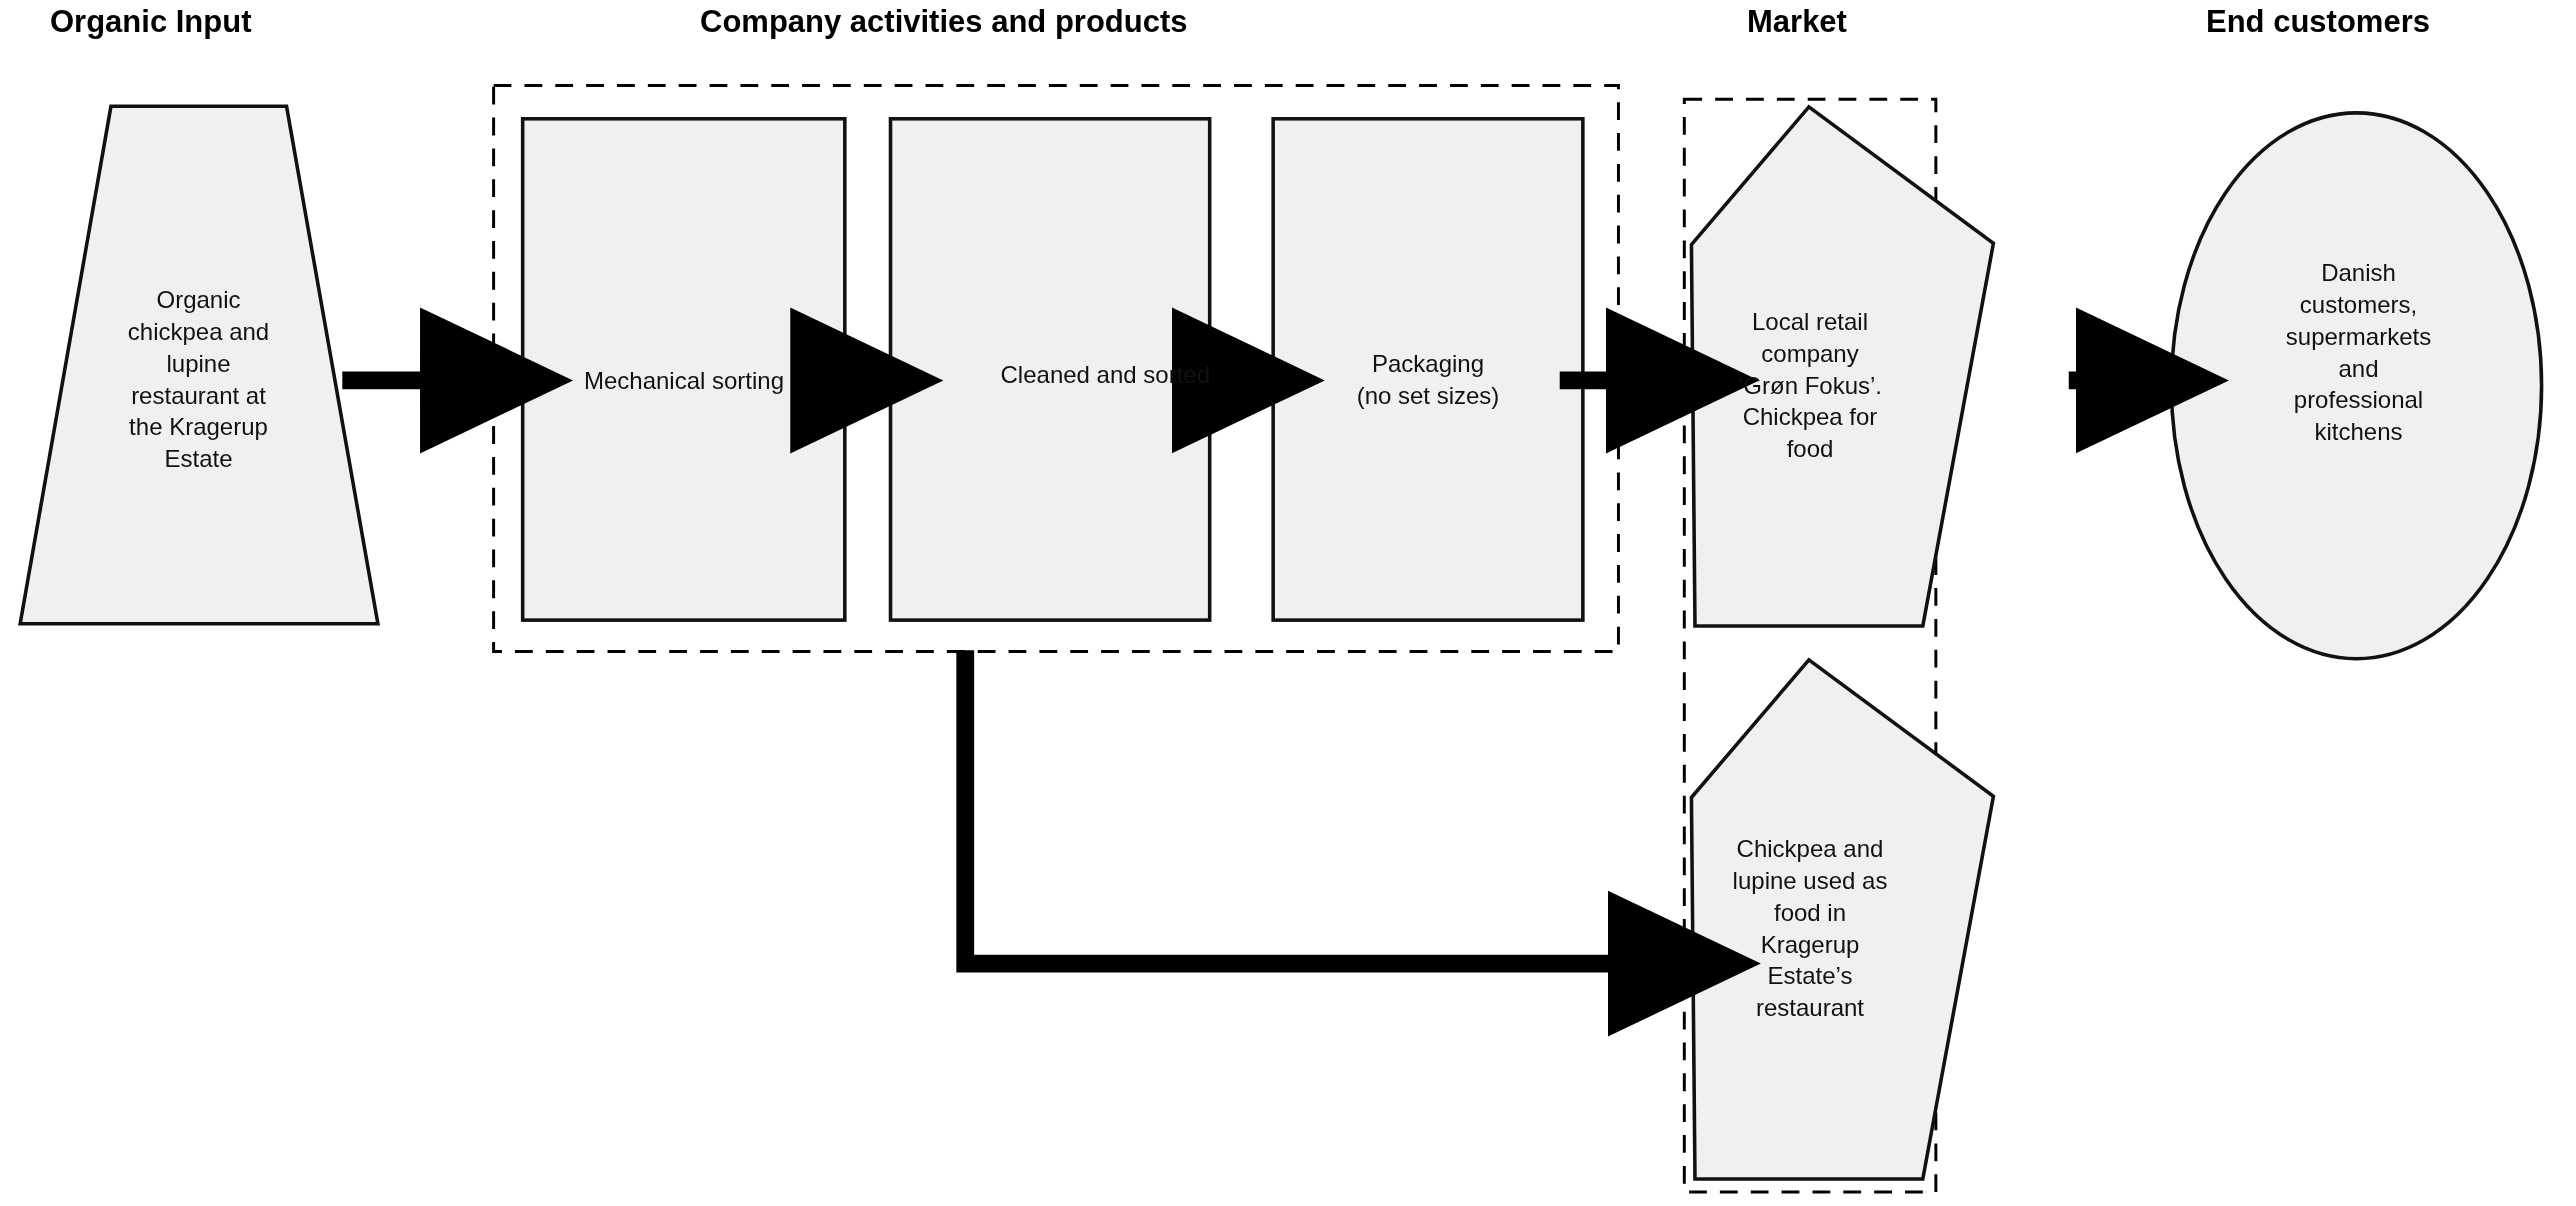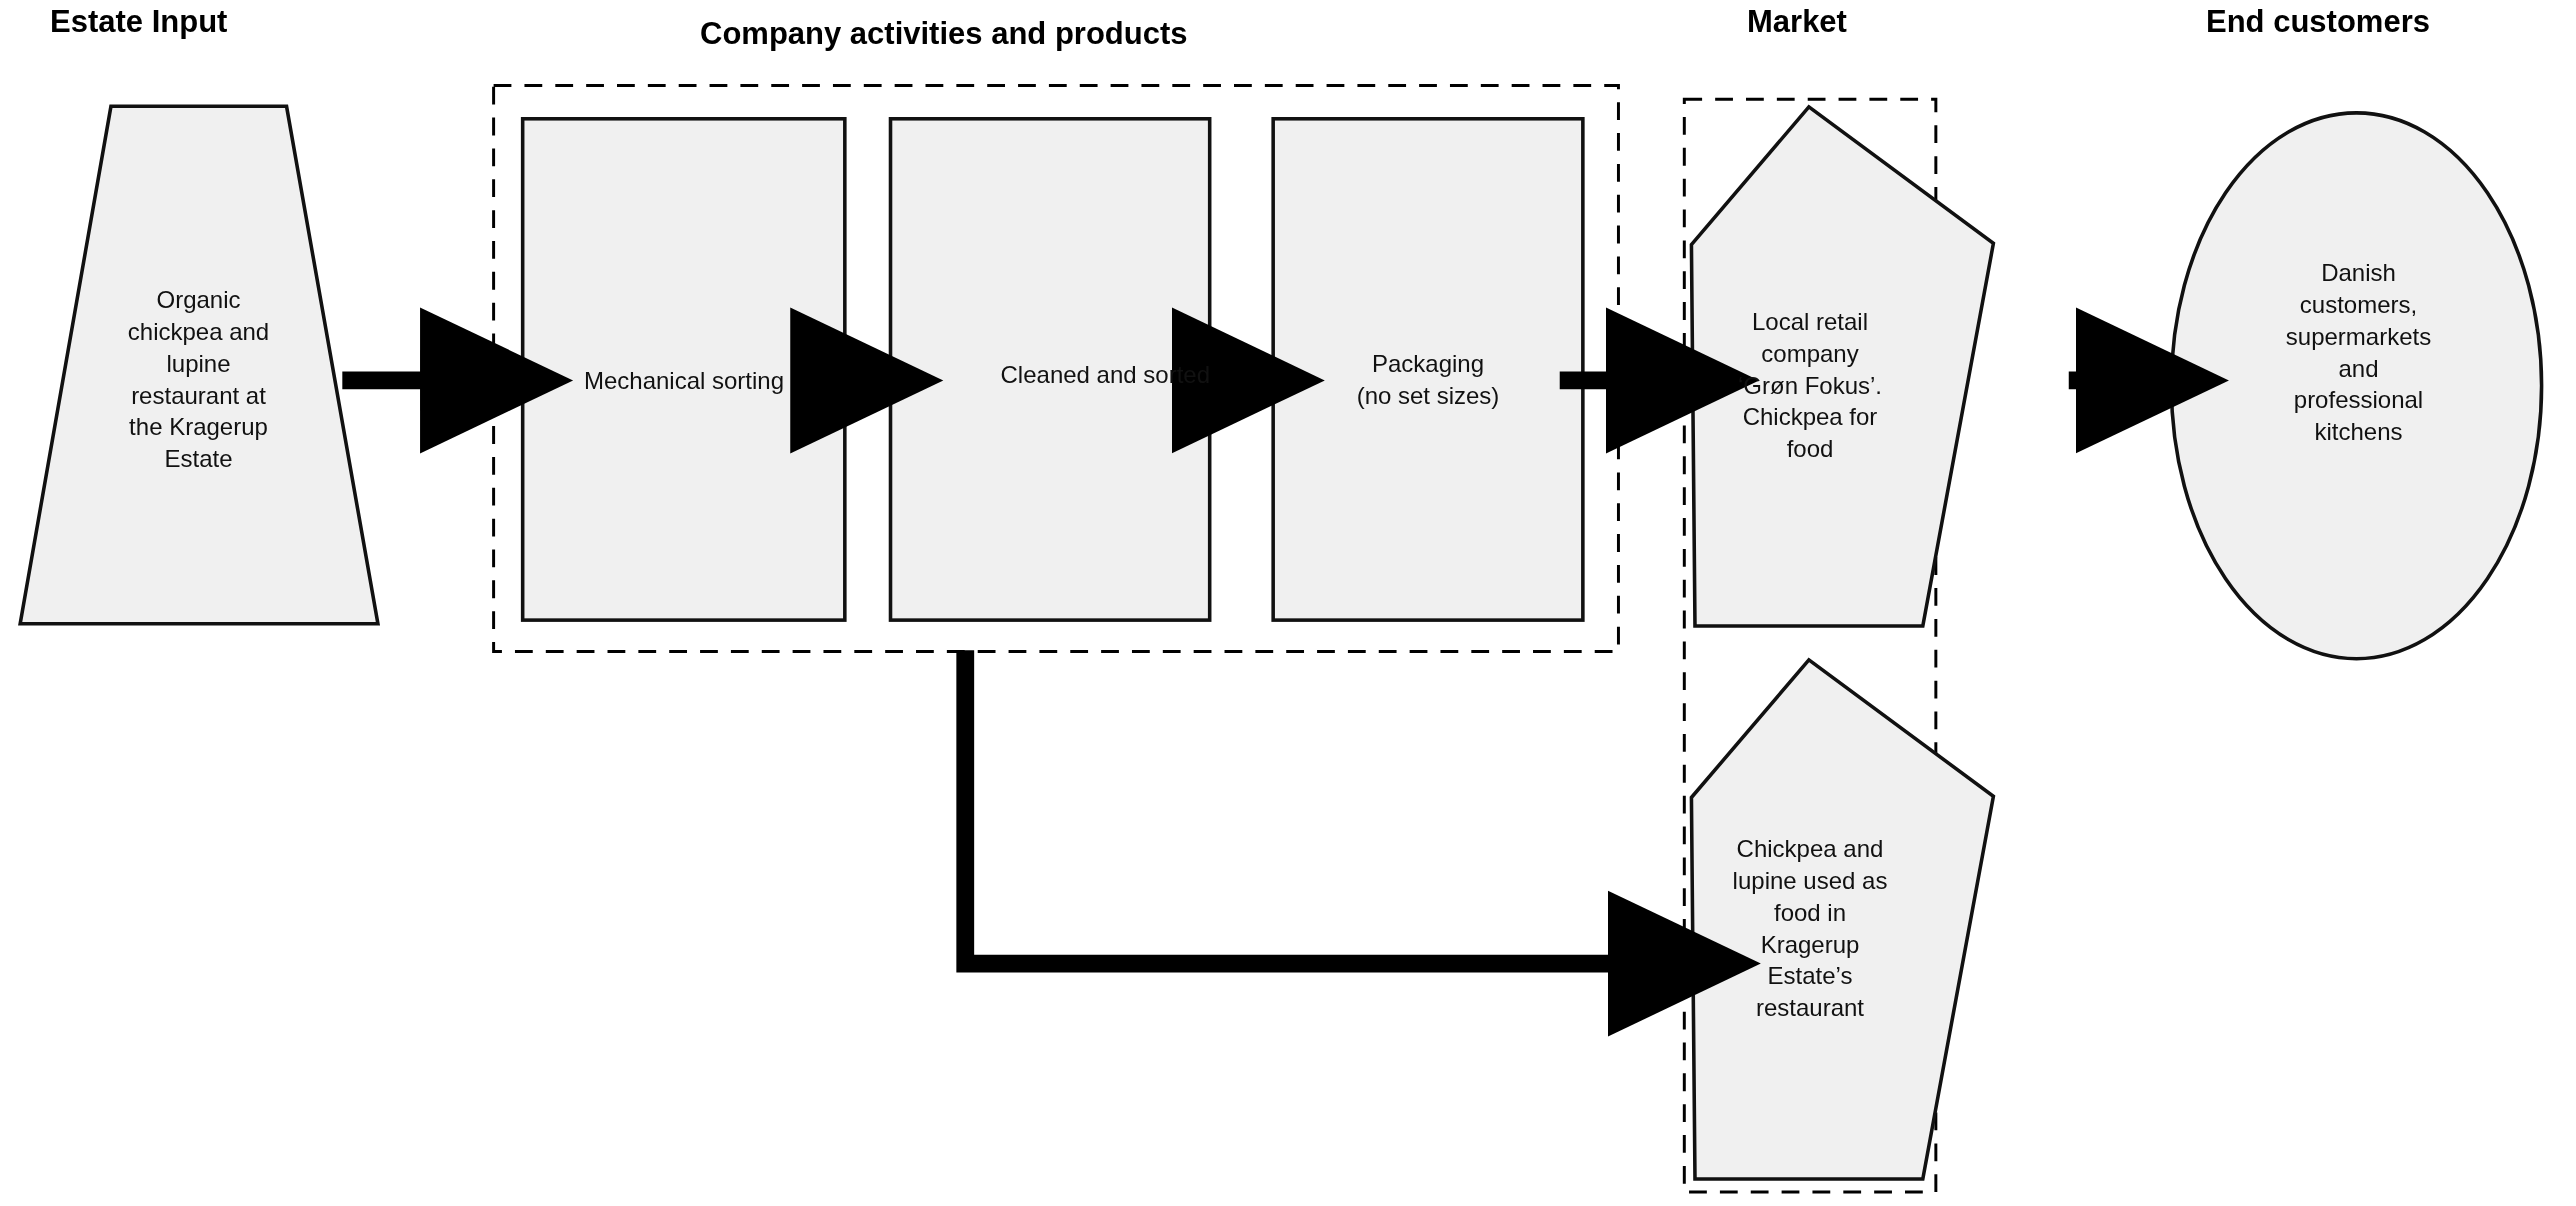--- a/index.html
+++ b/index.html
@@ -39,22 +39,22 @@
     <ellipse cx="3972" cy="650" rx="312" ry="460" fill="#f0f0f0" stroke="#111" stroke-width="6"></ellipse>
 
     <line x1="577" y1="641" x2="846" y2="641" stroke="#000" stroke-width="30" marker-end="url(#ah)"></line>
     <line x1="1428" y1="641" x2="1470" y2="641" stroke="#000" stroke-width="30" marker-end="url(#ah)"></line>
     <line x1="2043" y1="641" x2="2113" y2="641" stroke="#000" stroke-width="30" marker-end="url(#ah)"></line>
     <line x1="2629" y1="641" x2="2845" y2="641" stroke="#000" stroke-width="30" marker-end="url(#ah)"></line>
     <line x1="3487" y1="641" x2="3637" y2="641" stroke="#000" stroke-width="30" marker-end="url(#ah)"></line>
     <polyline points="1627,1096 1627,1624 2848,1624" fill="none" stroke="#000" stroke-width="30" marker-end="url(#ah)"></polyline>
   </svg>
 
-  <div class="hdr" style="left:50px;top:6px;">Estate Input</div>
-  <div class="hdr" style="left:700px;top:18px;">Company activities and products</div>
+  <div class="hdr" style="left:50px;top:6px;">Organic Input</div>
+  <div class="hdr" style="left:700px;top:6px;">Company activities and products</div>
   <div class="hdr" style="left:1747px;top:6px;">Market</div>
   <div class="hdr" style="left:2206px;top:6px;">End customers</div>
 
   <div class="lbl" style="left:77px;top:261px;width:243px;height:237px;">
     <span><span>Organic</span><br>
     <span>chickpea and</span><br>
     <span>lupine</span><br>
     <span>restaurant at</span><br>
     <span>the Kragerup</span><br>
     <span>Estate</span></span>

